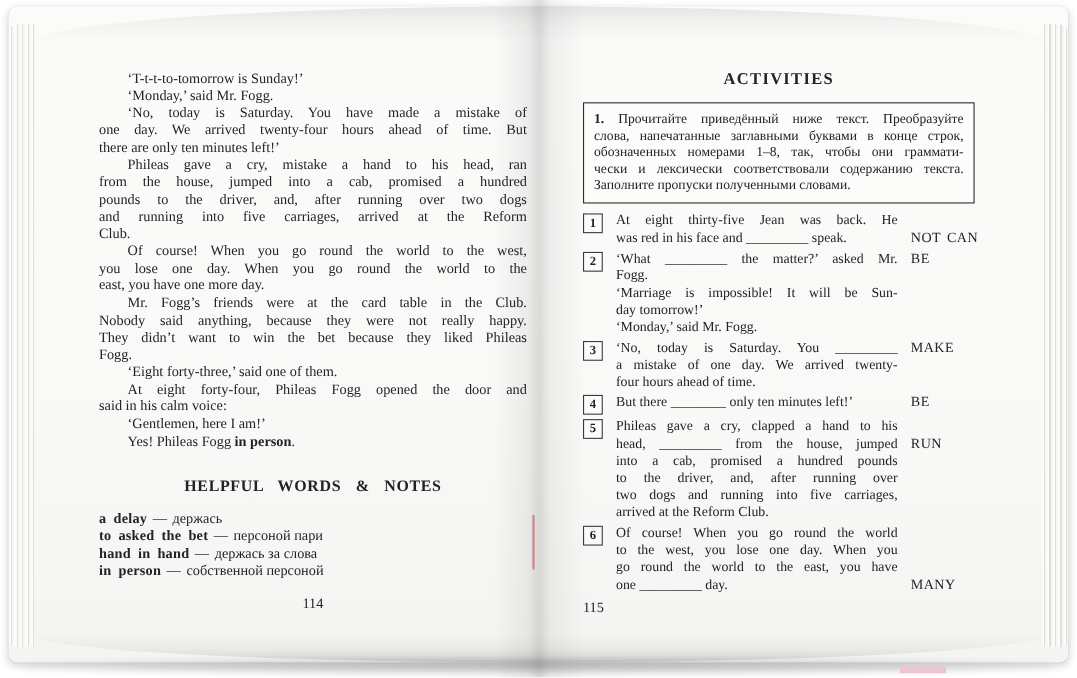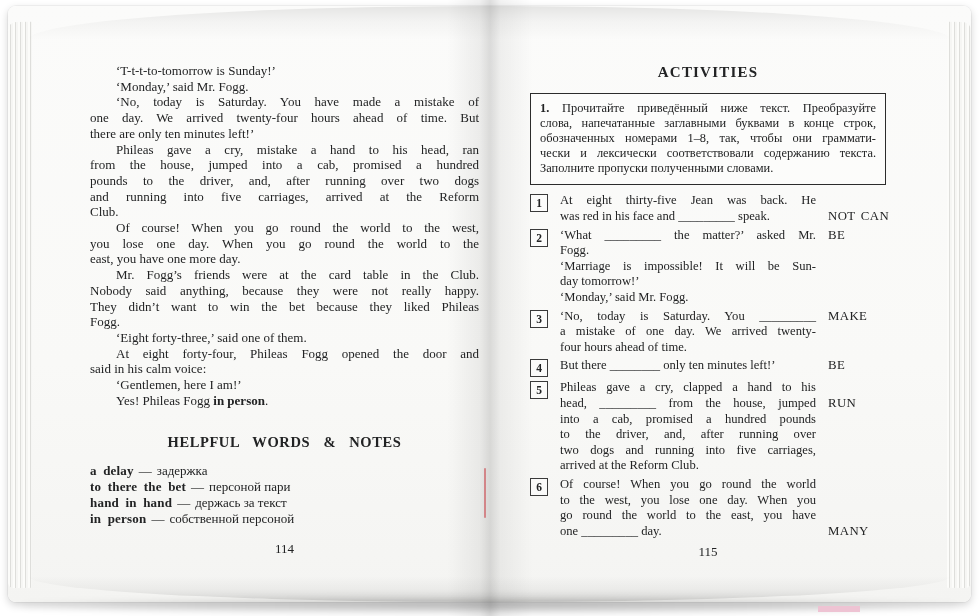--- a/index.html
+++ b/index.html
@@ -57,21 +57,21 @@
   #left-text{left:90px;top:63px;width:389px;}
   #notes-heading{
     left:90px;top:434px;width:389px;text-align:center;
     font-weight:bold;font-size:14.5px;word-spacing:9px;letter-spacing:.6px;
   }
   #glossary{left:90px;top:463px;width:389px;}
   .gloss-line{line-height:16px;font-size:13px;}
   .gloss-line b{letter-spacing:.2px;word-spacing:3px;}
   .gloss-sep{padding:0 5px;}
   #page-num-left{left:90px;top:541px;width:389px;text-align:center;font-size:13px;}
-  #page-num-right{left:530px;top:544px;width:356px;text-align:center;font-size:13px;}
+  #page-num-right{left:530px;top:544px;width:356px;text-align:left;font-size:13px;}
   #activities-title{
     left:530px;top:64px;width:356px;text-align:center;
     font-weight:bold;font-size:15px;letter-spacing:1.2px;word-spacing:2px;
   }
   #task-box{
     left:530px;top:93px;width:356px;box-sizing:border-box;
     border:1px solid #2c2c2c;padding:7px 9px 8px 9px;background:rgba(255,255,255,.35);
   }
   #task-box .line{font-size:12.4px;line-height:15.1px;}
   #items{left:530px;top:193px;width:384px;}
@@ -142,23 +142,23 @@
     </div>
     <div>
       <div class="line indent">‘Gentlemen, here I am!’</div>
     </div>
     <div>
       <div class="line indent"><span>Yes! Phileas Fogg </span><b>in person</b><span>.</span></div>
     </div>
   </div>
 <div class="abs" id="notes-heading">HELPFUL WORDS &amp; NOTES</div>
 <div class="abs" id="glossary">
-    <div class="gloss-line"><b>a delay</b><span class="gloss-sep">—</span><span>задержка</span></div>
-    <div class="gloss-line"><b>to there the bet</b><span class="gloss-sep">—</span><span>персоной пари</span></div>
-    <div class="gloss-line"><b>hand in hand</b><span class="gloss-sep">—</span><span>держась за текст</span></div>
+    <div class="gloss-line"><b>a delay</b><span class="gloss-sep">—</span><span>держась</span></div>
+    <div class="gloss-line"><b>to asked the bet</b><span class="gloss-sep">—</span><span>персоной пари</span></div>
+    <div class="gloss-line"><b>hand in hand</b><span class="gloss-sep">—</span><span>держась за слова</span></div>
     <div class="gloss-line"><b>in person</b><span class="gloss-sep">—</span><span>собственной персоной</span></div>
   </div>
 <div class="abs" id="page-num-left">114</div>
 
 <div class="abs" id="activities-title">ACTIVITIES</div>
 <div class="abs" id="task-box">
     <div class="line j"><b>1. </b><span>Прочитайте приведённый ниже текст. Преобразуйте</span></div>
     <div class="line j">слова, напечатанные заглавными буквами в конце строк,</div>
     <div class="line j">обозначенных номерами 1–8, так, чтобы они граммати-</div>
     <div class="line j">чески и лексически соответствовали содержанию текста.</div>

